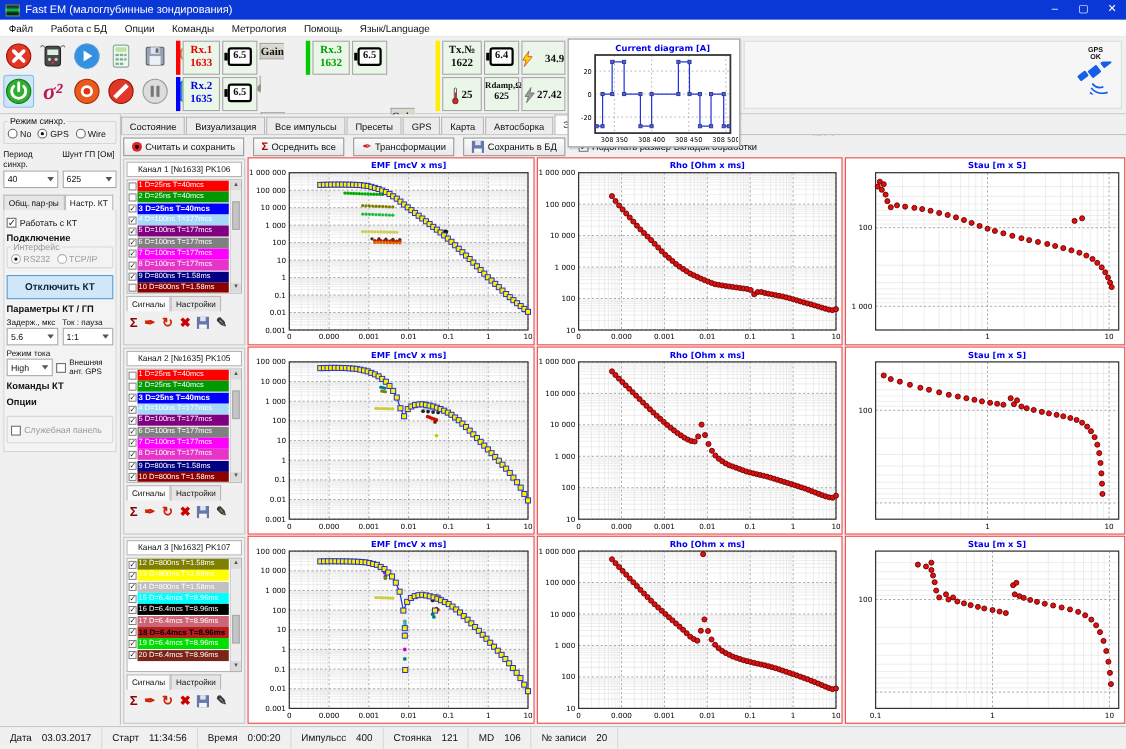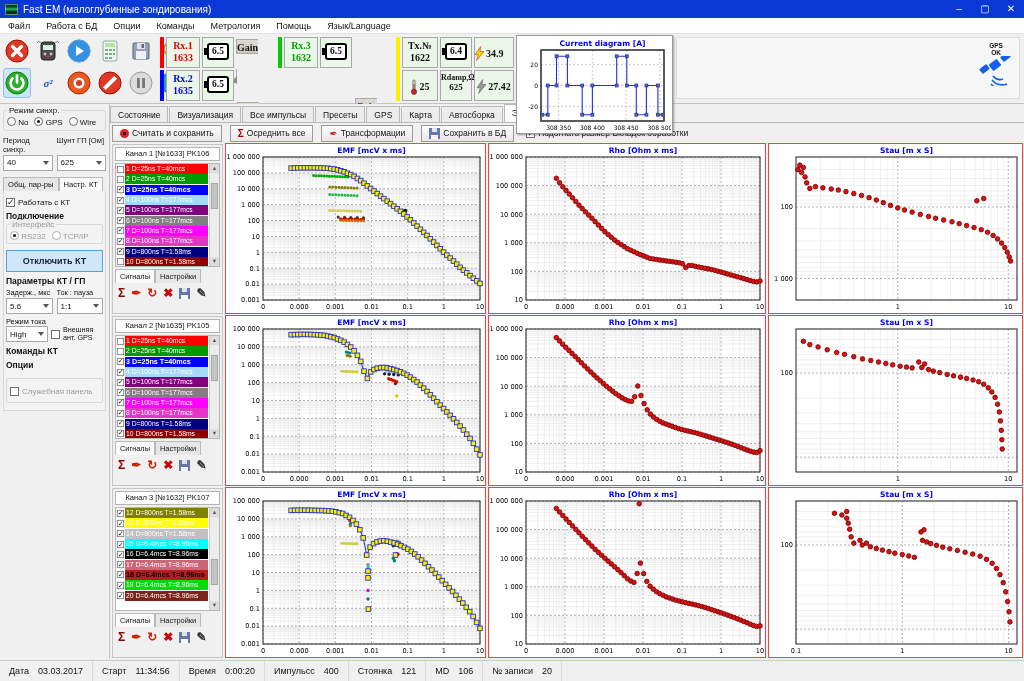--- a/index.html
+++ b/index.html
@@ -12,21 +12,21 @@
 .win-btn{width:26px;text-align:center;font-size:10px;line-height:18px;cursor:default}
 
 .menubar{position:absolute;top:18px;left:0;width:1024px;height:16px;background:#ffffff;font-size:9px;display:flex;align-items:center;border-bottom:1px solid #e0e0e0}
 .menu-item{padding:0 8px}
 
 .toolbar{position:absolute;top:34px;left:0;width:1024px;height:70px;background:#f0f0f0;border-bottom:1px solid #c3c3c3}
 .tb-row{position:absolute;left:3px;display:flex;gap:3px}
 .ic-wrap{width:28px;height:30px;display:flex;align-items:center;justify-content:center;border-radius:3px}
 .ic-wrap.active{background:#cde6f7;border:1px solid #8fc0e8}
 .ic{width:24px;height:24px;display:block}
-.sigma-txt{font-family:"Liberation Serif",serif;font-style:italic;font-size:11px;font-weight:bold;color:#1d4ed8}
+.sigma-txt{font-family:"Liberation Serif",serif;font-style:italic;font-size:21px;font-weight:bold;color:#be185d}
 .vbar{position:absolute;width:4px}
 .ind{position:absolute;border:1px solid #a8a8a8;background:#eaf7e8;font-family:"Liberation Serif",serif;text-align:center;font-weight:bold;line-height:1.15;padding-top:2px;font-size:10px;height:31px}
 .ind .l2{display:block;font-size:10px}
 .ind-gain{background:linear-gradient(#dedbd2,#ccc9bf);position:relative}
 .ind-gain::after{content:"";position:absolute;right:0;bottom:0;border-style:solid;border-width:0 0 7px 7px;border-color:transparent transparent #8f8c82 transparent}
 .bat{display:inline-block;border:2px solid #000;border-radius:3px;padding:0 3px;font-size:9.5px;line-height:13px;background:#fff;position:relative;margin-top:3px}
 .bat::before{content:"";position:absolute;left:-5px;top:3px;width:3px;height:7px;background:#000}
 .tb-right{position:absolute;left:676px;top:3px;width:344px;height:62px;background:#f6f6f6;border:1px solid #dcdcdc}
 .gps-box{position:absolute;right:6px;top:4px;text-align:center;font-size:6.5px;font-weight:bold;line-height:1.1}
 
@@ -224,21 +224,21 @@
   <span class="ind ind-gain" style="left:236px;top:36px;width:38px"><span>Gain</span><span class="l2">292.1</span></span>
 
   <span class="vbar" style="left:278px;top:3px;height:31px;background:#00cc00"></span>
   <span class="ind" style="left:284px;top:3px;width:34px;color:#00a000"><span>Rx.3</span><span class="l2">1632</span></span>
   <span class="ind" style="left:320px;top:3px;width:32px"><span class="bat">6.5</span></span>
   <span class="ind ind-gain" style="left:354px;top:3px;width:38px"><span>Gain</span><span class="l2">285.7</span></span>
 
   <span class="vbar" style="left:396px;top:3px;height:64px;background:#ffee00"></span>
   <span class="ind" style="left:402px;top:3px;width:36px"><span>Tx.№</span><span class="l2">1622</span></span>
   <span class="ind" style="left:440px;top:3px;width:32px"><span class="bat">6.4</span></span>
-  <span class="ind" style="left:474px;top:3px;width:40px;display:flex;align-items:center;justify-content:flex-start;gap:2px">
+  <span class="ind" style="left:474px;top:3px;width:40px;display:flex;align-items:center;justify-content:space-between;gap:2px">
       <svg width="9" height="15" viewBox="0 0 11 17">
         <polygon points="7,0 0,10 4,10 2,17 11,6 6,6" fill="#ffd800" stroke="#c33" stroke-width="0.8"></polygon>
       </svg>
       <span>34.9</span>
     </span>
 
   <span class="ind" style="left:402px;top:36px;width:36px;display:flex;align-items:center;justify-content:center;gap:3px">
       <svg width="6" height="16" viewBox="0 0 6 16">
         <rect x="2" y="1" width="2" height="10" rx="1" fill="#fff" stroke="#333" stroke-width="0.7"></rect>
         <rect x="2.4" y="5" width="1.2" height="6" fill="#d22"></rect>

